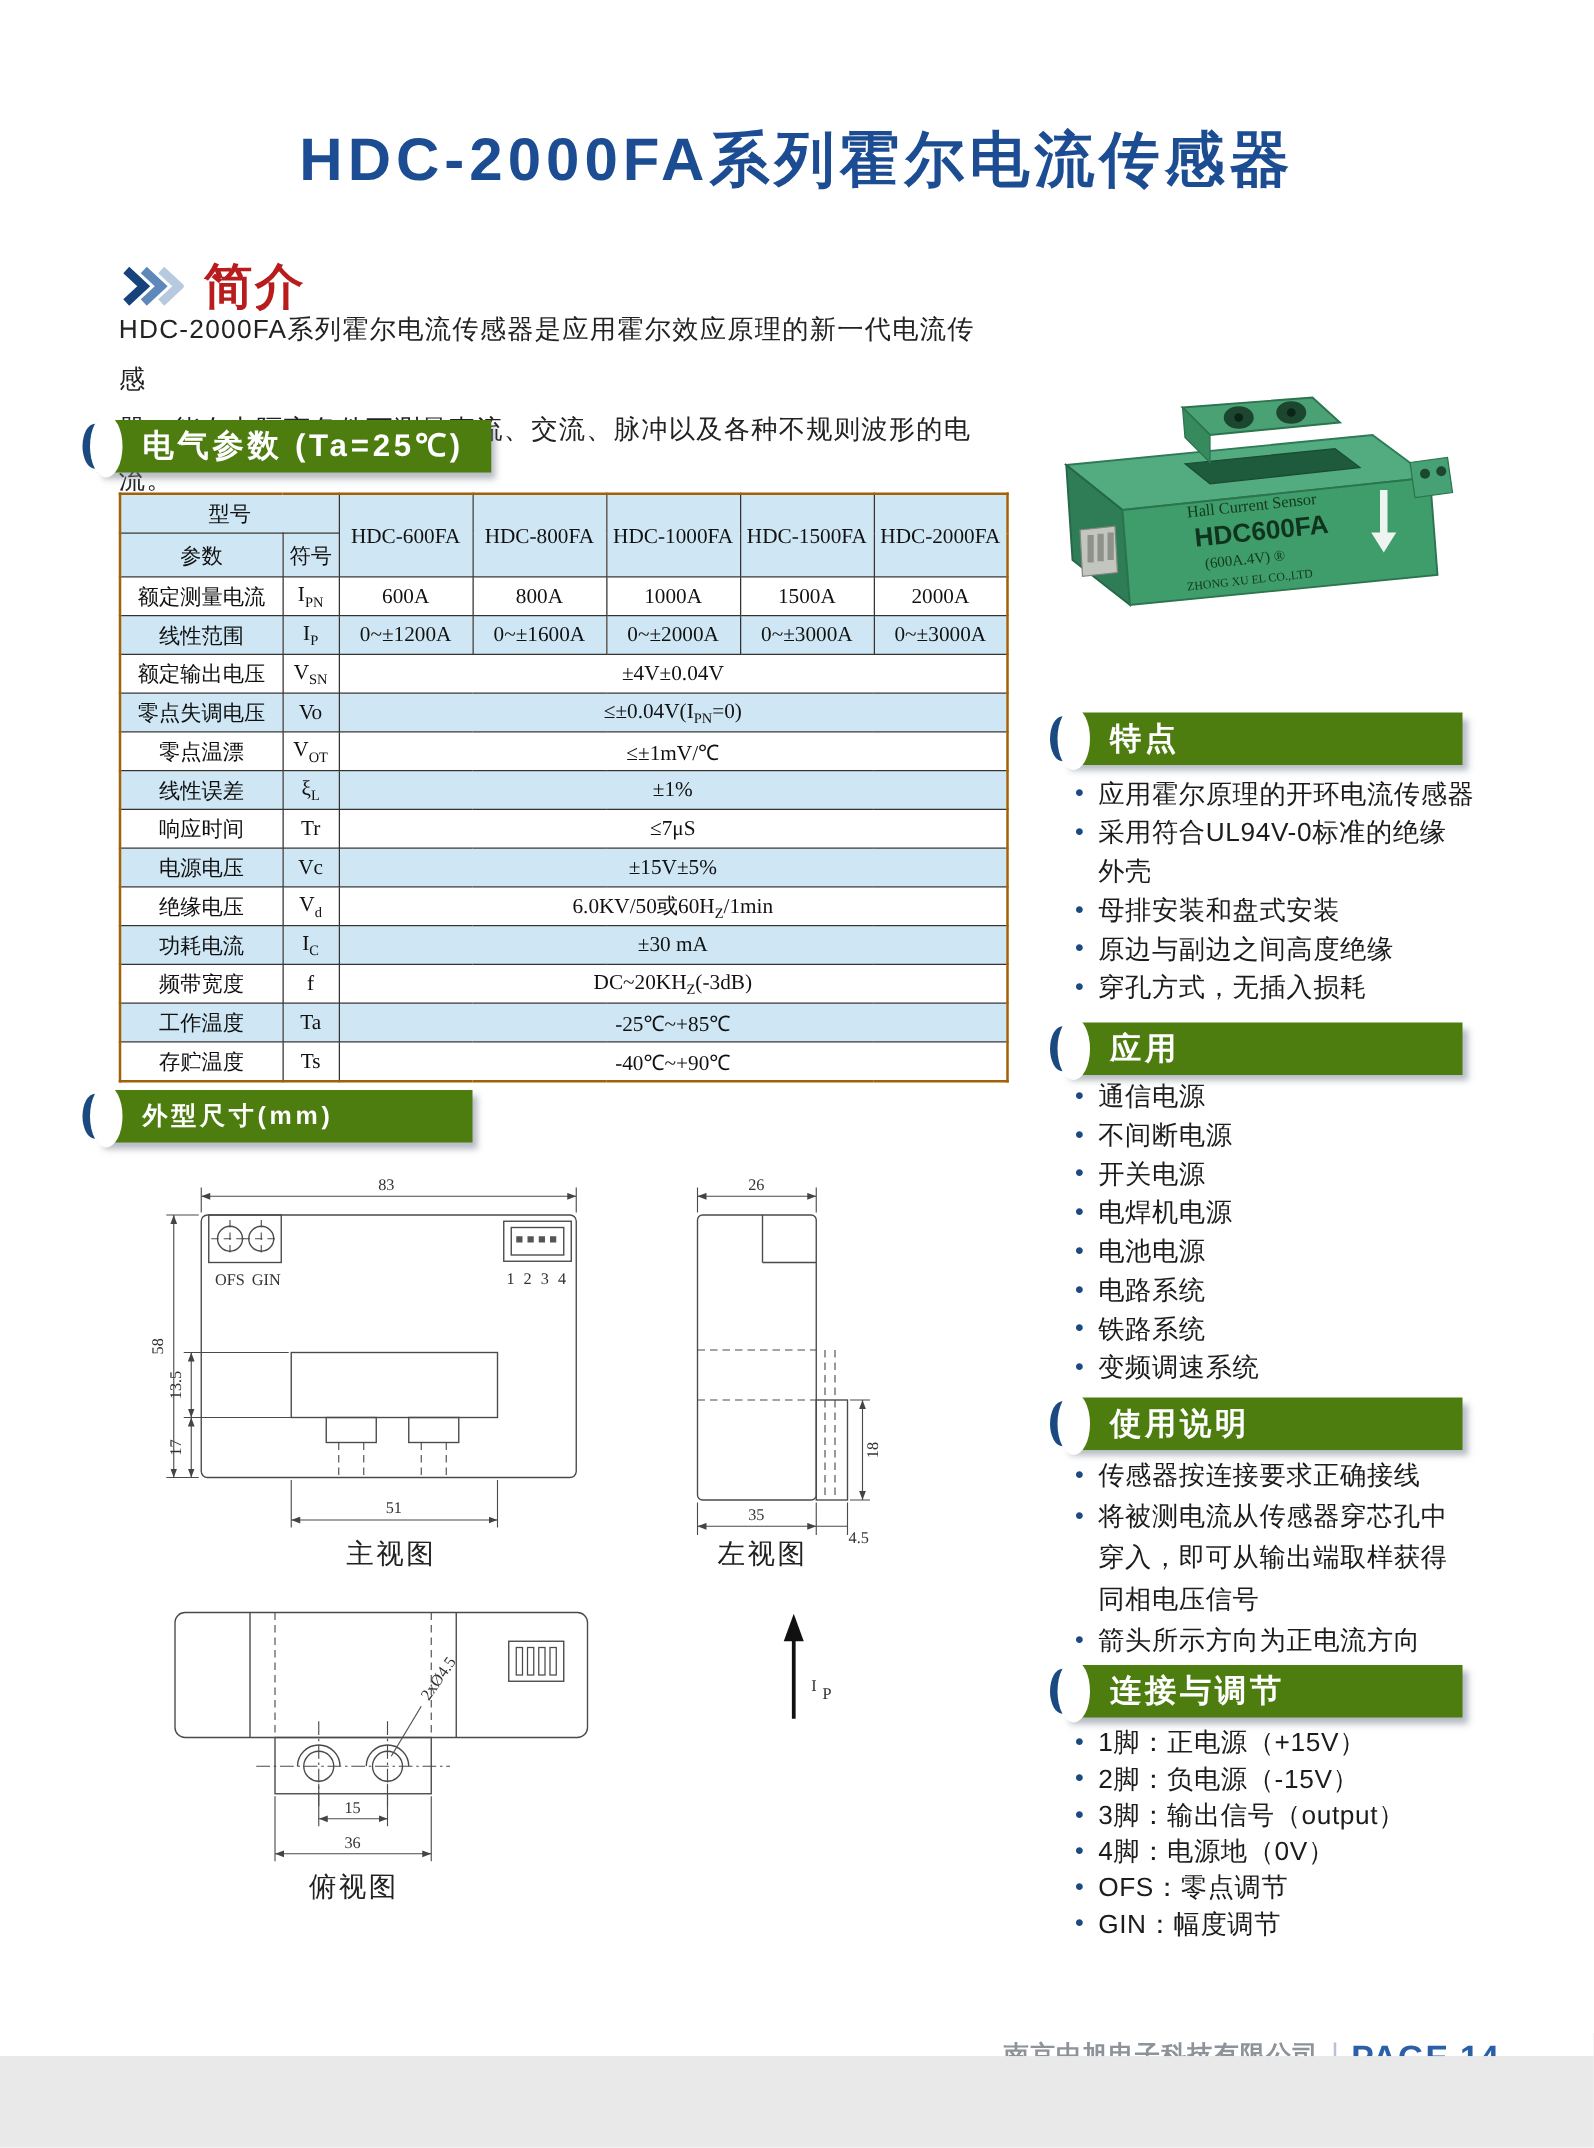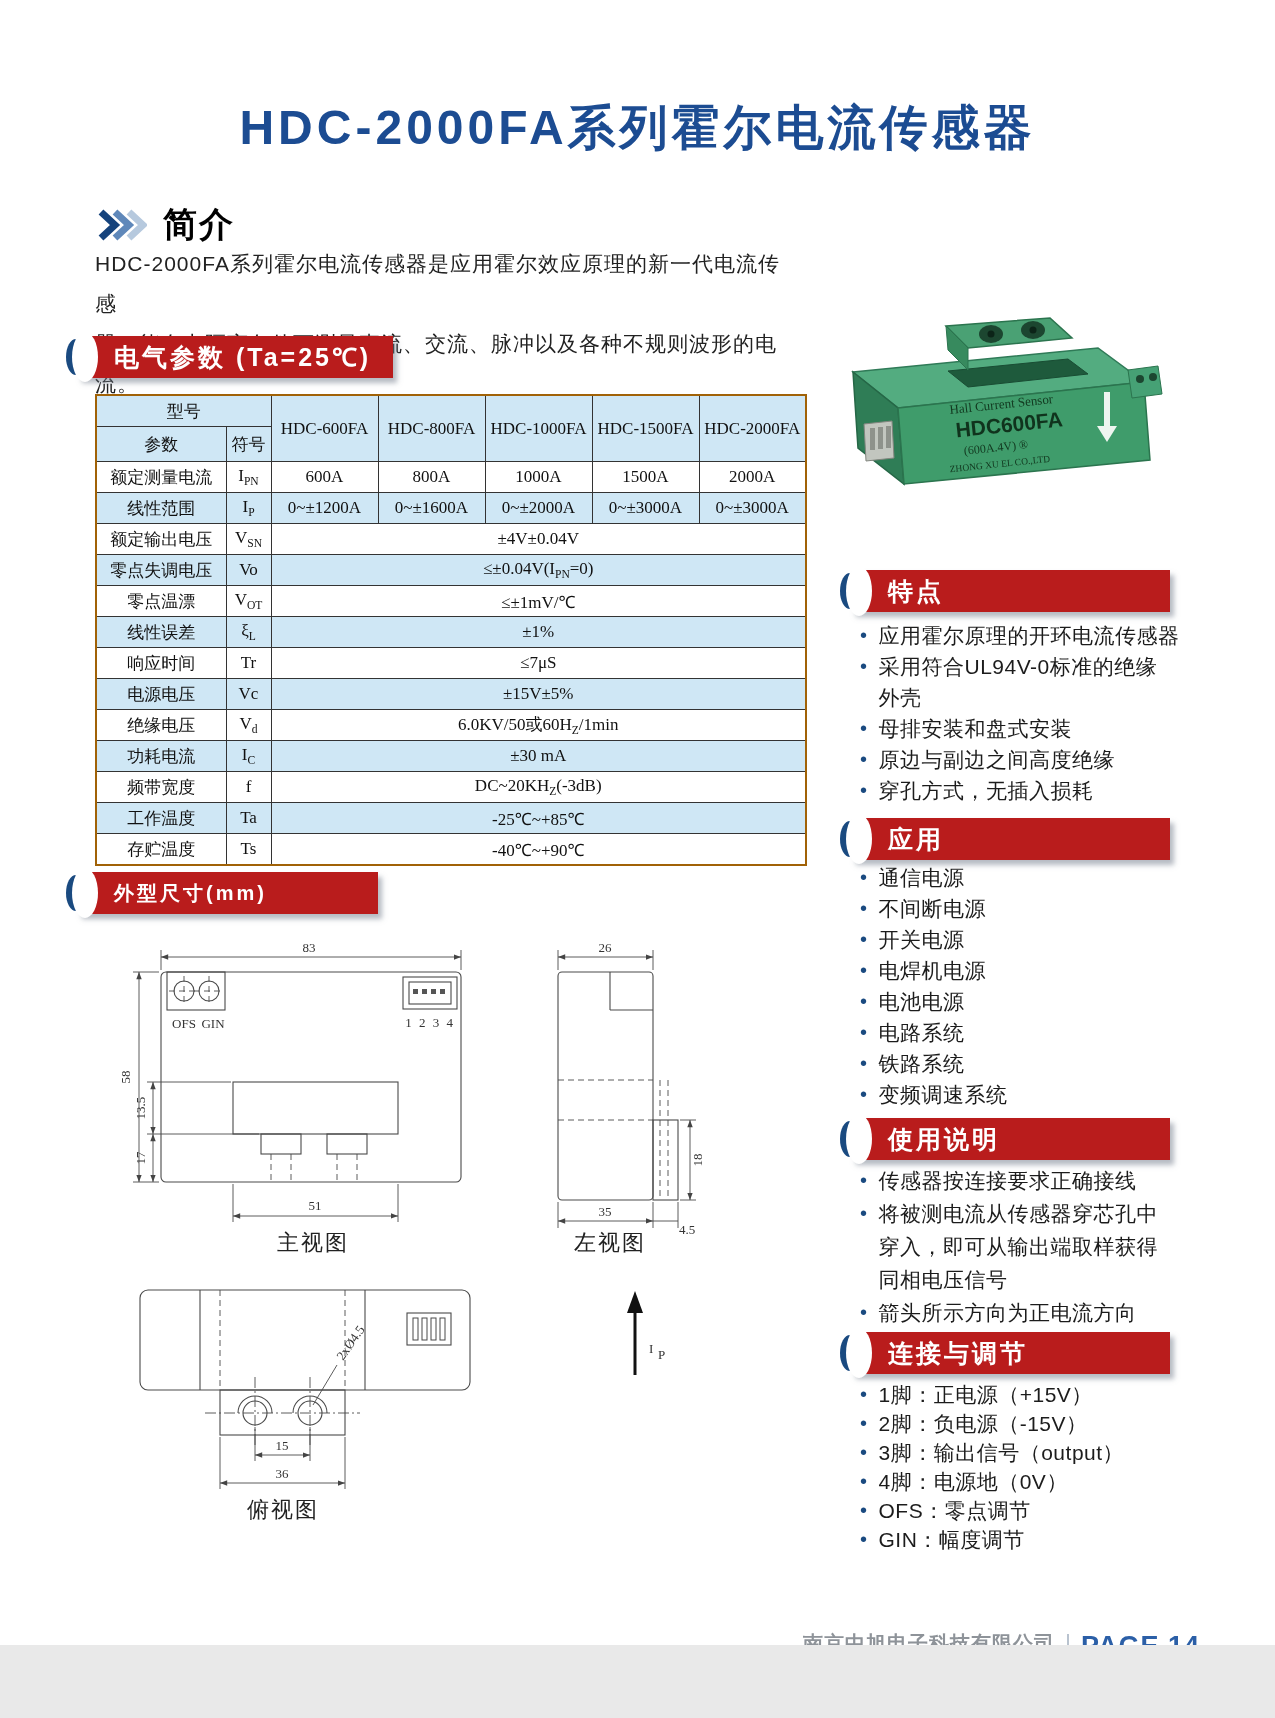--- a/index.html
+++ b/index.html
@@ -5,26 +5,26 @@
   html,body{margin:0;padding:0;background:#e9e9e9;}
   .page{position:relative;width:1275px;height:1645px;margin:0 auto;background:#ffffff;
         font-family:"Liberation Sans",sans-serif;overflow:hidden;color:#1a1a1a;}
 
   
   .doc-title{position:absolute;top:96px;left:0;width:100%;text-align:center;
              font-size:48px;font-weight:bold;color:#1c4c92;letter-spacing:4px;}
 
   
   .intro-head{position:absolute;top:202px;left:95px;display:flex;align-items:center;gap:16px;}
-  .intro-head .t{font-size:34px;font-weight:bold;color:#000000;letter-spacing:2px;}
+  .intro-head .t{font-size:39px;font-weight:bold;color:#b91c1c;letter-spacing:2px;}
   .intro-body{position:absolute;top:244px;left:95px;width:700px;font-size:21px;line-height:40px;
               color:#222;white-space:pre-line;letter-spacing:1px;}
 
   
-  .section-bar{position:absolute;height:42px;background:#b91c1c;color:#fff;
+  .section-bar{position:absolute;height:42px;background:#4d7c0f;color:#fff;
                box-shadow:4px 5px 5px rgba(110,120,135,.5);}
   .section-bar::after{content:"";position:absolute;left:-12px;top:3px;width:20px;height:36px;
                background:#1a4a80;border-radius:50%;z-index:1;}
   .section-bar::before{content:"";position:absolute;left:-6px;top:-4px;width:26px;height:50px;
                background:#fff;border-radius:50%;z-index:2;}
   .section-bar .bar-label{position:relative;z-index:3;display:block;padding-left:36px;
                line-height:42px;font-size:25px;font-weight:bold;letter-spacing:3px;}
   .bar-sm .bar-label{font-size:20px;}
 
   

